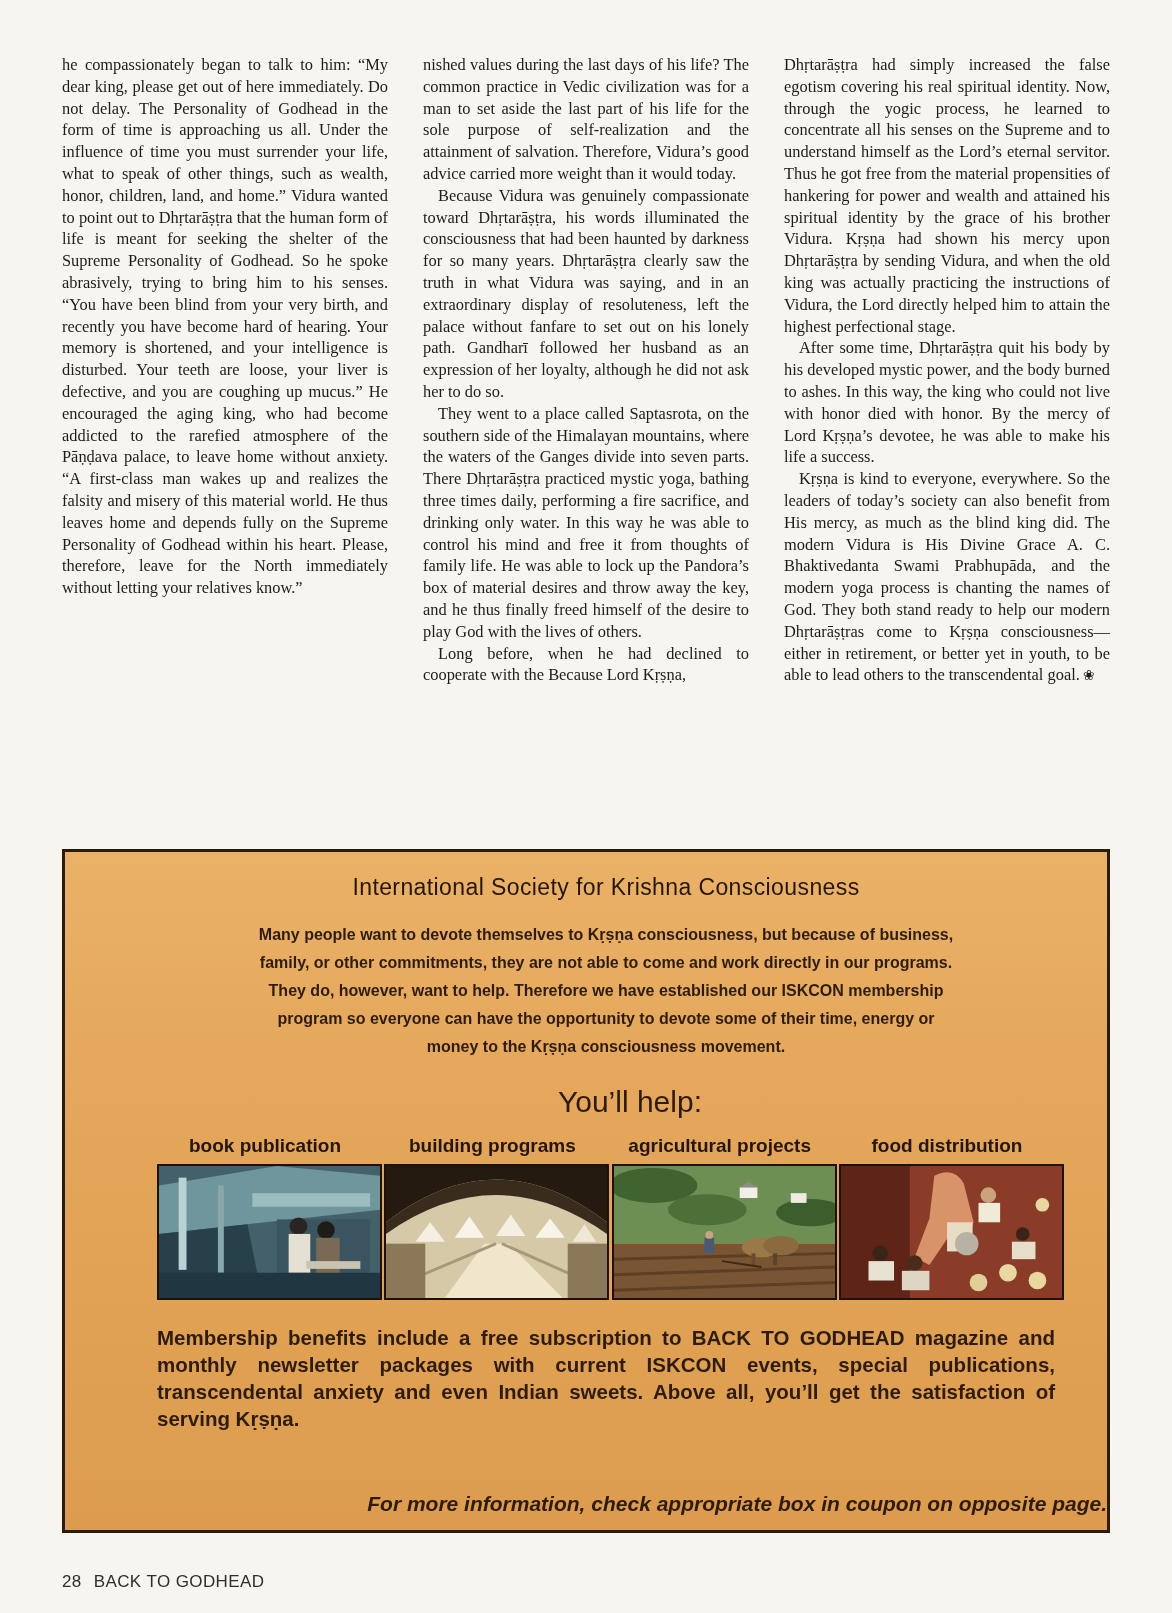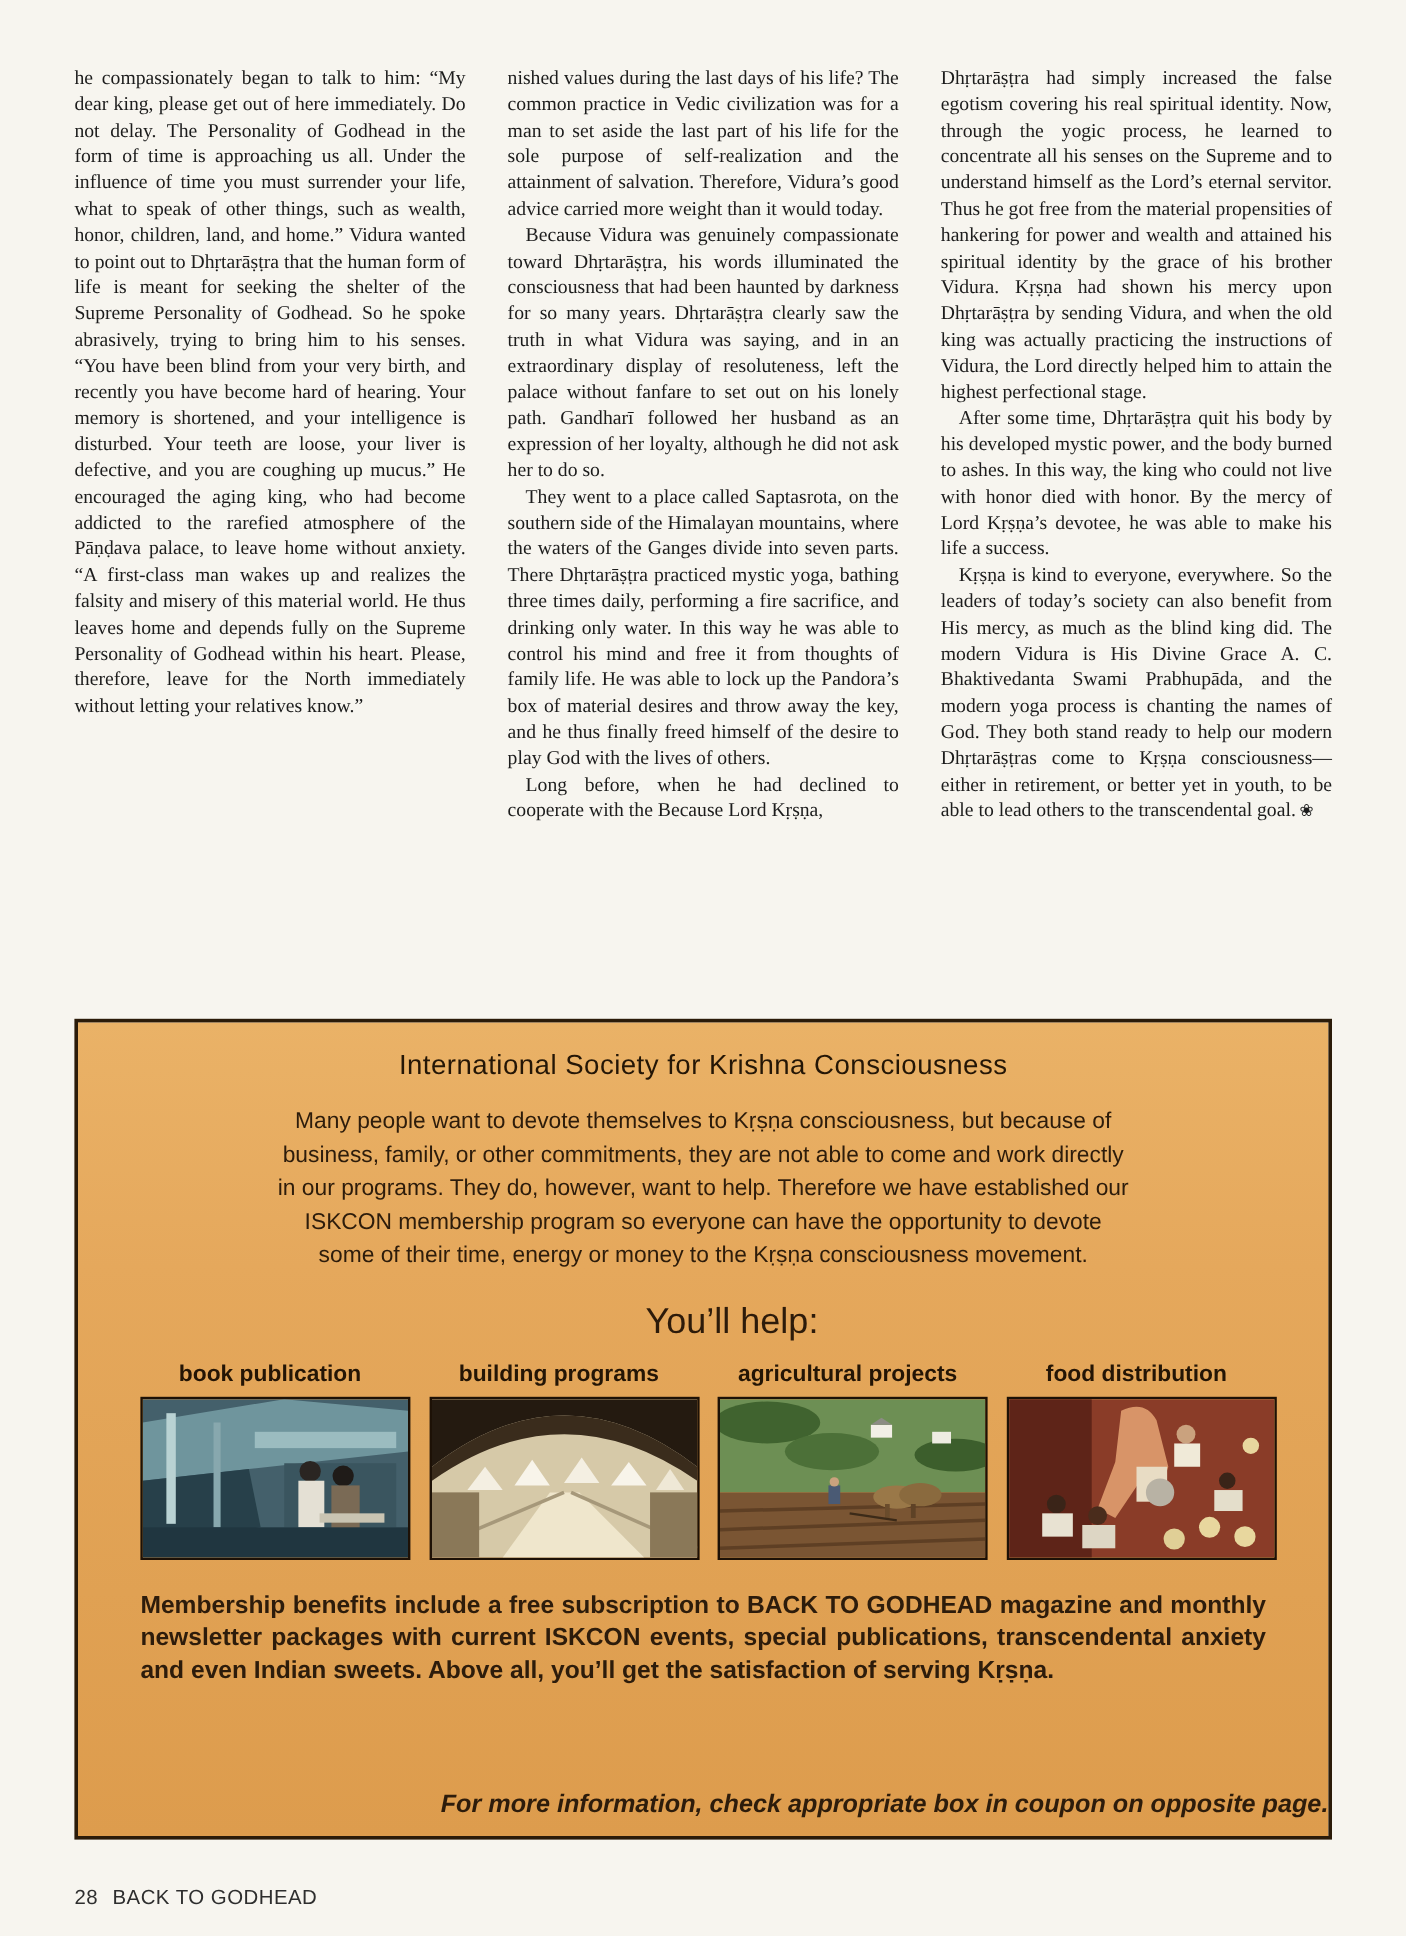--- a/index.html
+++ b/index.html
@@ -41,20 +41,21 @@
     width: 1048px; height: 684px;
     box-sizing: border-box;
     border: 3px solid #2b1b09;
     background:
       linear-gradient(180deg, #eab267 0%, #e5a85c 30%, #e0a153 70%, #dd9c4d 100%);
     display: flex;
     flex-direction: column;
     overflow: hidden;
     font-family: "Liberation Sans", sans-serif;
     color: var(--ad-ink, #2a1a0a);
+    padding-left: 40px;
   }
   .ad-kicker {
     margin-top: 22px;
     text-align: center;
     font-size: 23px;
     letter-spacing: 0.4px;
     color: #241606;
   }
   .ad-title {
     margin-top: 8px;
@@ -62,23 +63,23 @@
     font-size: 54px;
     line-height: 1;
     font-weight: bold;
     letter-spacing: 1px;
     color: var(--ad-title, #3a2408);
   }
   .ad-intro {
     margin: 20px auto 0 auto;
     max-width: 710px;
     text-align: center;
-    font-size: 19px;
+    font-size: 16px;
     line-height: 28px;
-    font-weight: normal;
+    font-weight: bold;
     color: #2d1c0b;
   }
   .ad-help-heading {
     margin-top: 24px;
     text-align: center;
     font-size: 30px;
     font-weight: normal;
     color: #2d1b0a;
     margin-left: 48px;
   }

